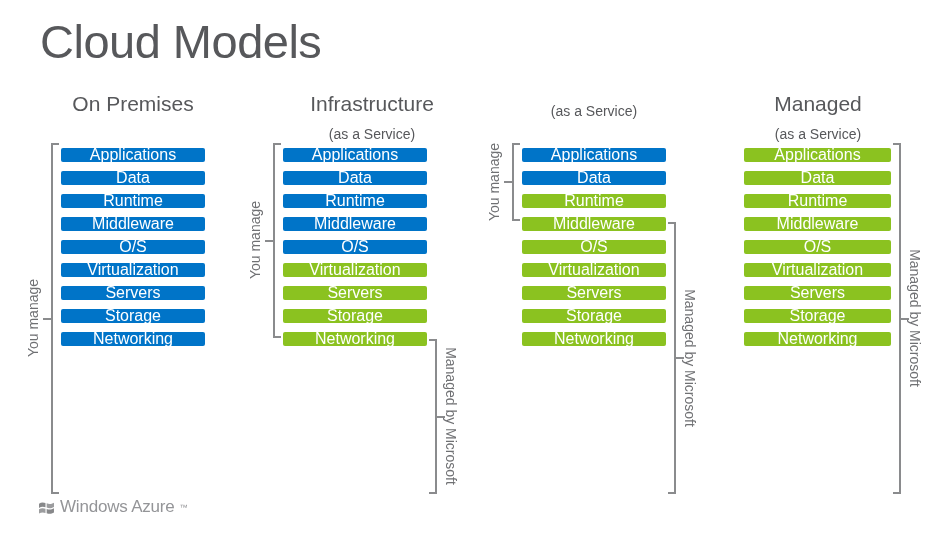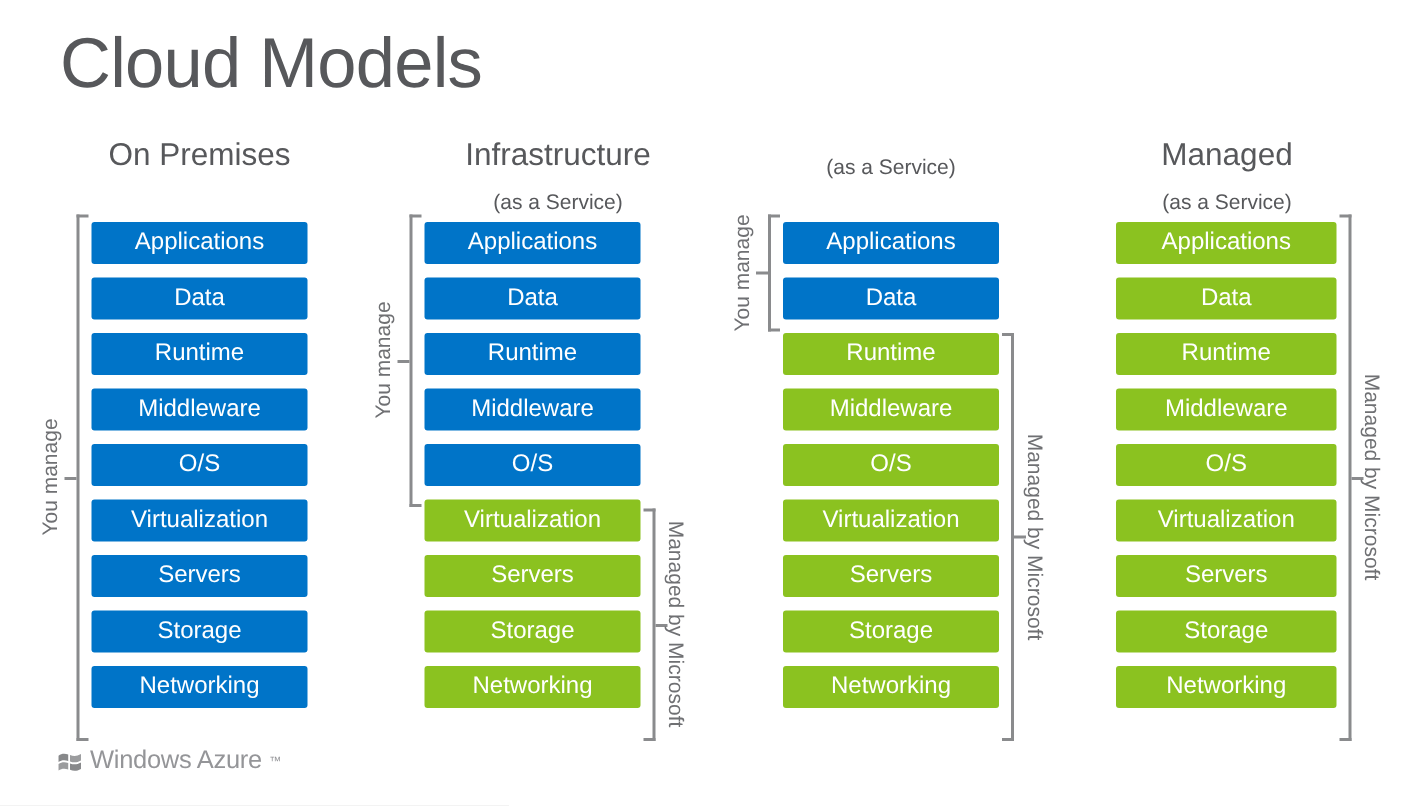--- a/index.html
+++ b/index.html
@@ -22,21 +22,21 @@
     text-align:center; color:var(--heading);
     white-space:nowrap;
   }
   .col-head .h-title { font-size:21px; line-height:23px; }
   .col-head .h-sub   { font-size:14px; line-height:17px; margin-top:11px; }
   .stack {
     position:absolute; top:148px;
     display:flex; flex-direction:column; gap:9px;
   }
   .box {
-    height:28px; width:100%;
+    height:14px; width:100%;
     border-radius:2px;
     display:flex; align-items:center; justify-content:center;
     color:#ffffff; font-size:16px;
   }
   .box.blue  { background:var(--blue); }
   .box.green { background:var(--green); }
   .bracket {
     position:absolute; width:8px;
     border:2px solid var(--bracket);
   }

